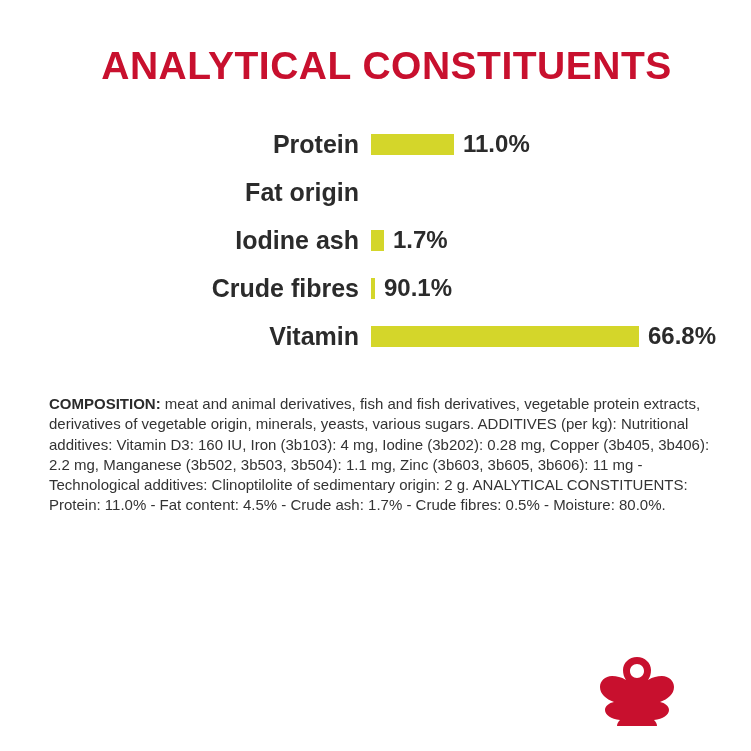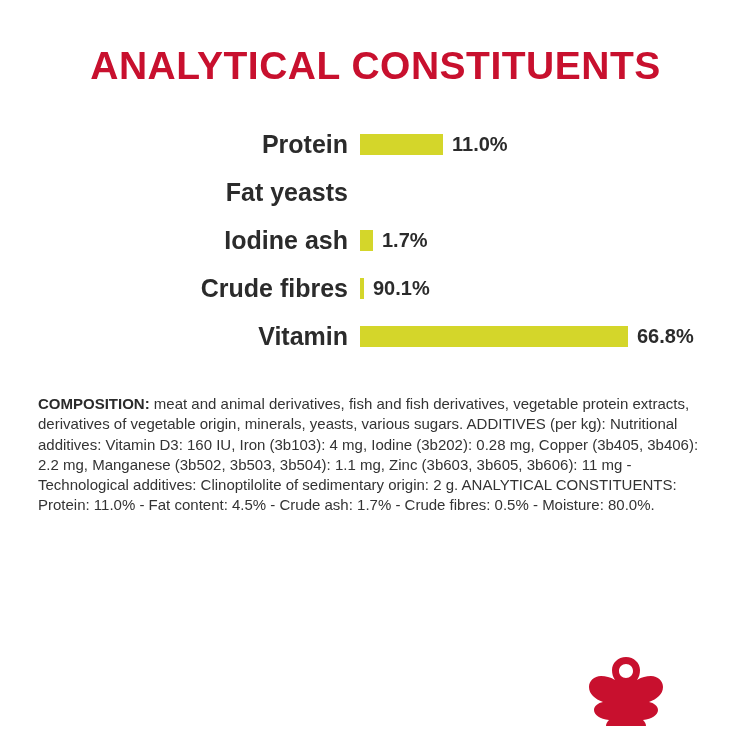--- a/index.html
+++ b/index.html
@@ -13,20 +13,21 @@
     font-family: "Liberation Sans", sans-serif;
     color: #333333;
     overflow: hidden;
     position: relative;
   }
   .page {
     position: relative;
     width: 692px;
     height: 751px;
     box-sizing: border-box;
+    margin-left: 11px;
   }
   .title {
     position: absolute;
     top: 44px;
     left: 0;
     width: 751px;
     text-align: center;
     font-size: 39px;
     font-weight: bold;
     letter-spacing: 0.5px;
@@ -57,21 +58,21 @@
   .bar-wrap {
     display: flex;
     align-items: center;
     flex: 1;
   }
   .bar {
     height: 21px;
     background: #d4d62a;
   }
   .bar-value {
-    font-size: 20px;
+    font-size: 24px;
     font-weight: bold;
     color: #2b2b2b;
     margin-left: 9px;
     white-space: nowrap;
   }
   .composition {
     position: absolute;
     top: 394px;
     left: 38px;
     width: 676px;
@@ -103,21 +104,21 @@
 
     <div class="row">
       <div class="row-label">Protein</div>
       <div class="bar-wrap">
         <div class="bar" style="width:83px"></div>
         <div class="bar-value">11.0%</div>
       </div>
     </div>
 
     <div class="row">
-      <div class="row-label">Fat yeasts</div>
+      <div class="row-label">Fat origin</div>
     </div>
 
     <div class="row">
       <div class="row-label">Iodine ash</div>
       <div class="bar-wrap">
         <div class="bar" style="width:13px"></div>
         <div class="bar-value">1.7%</div>
       </div>
     </div>
 

